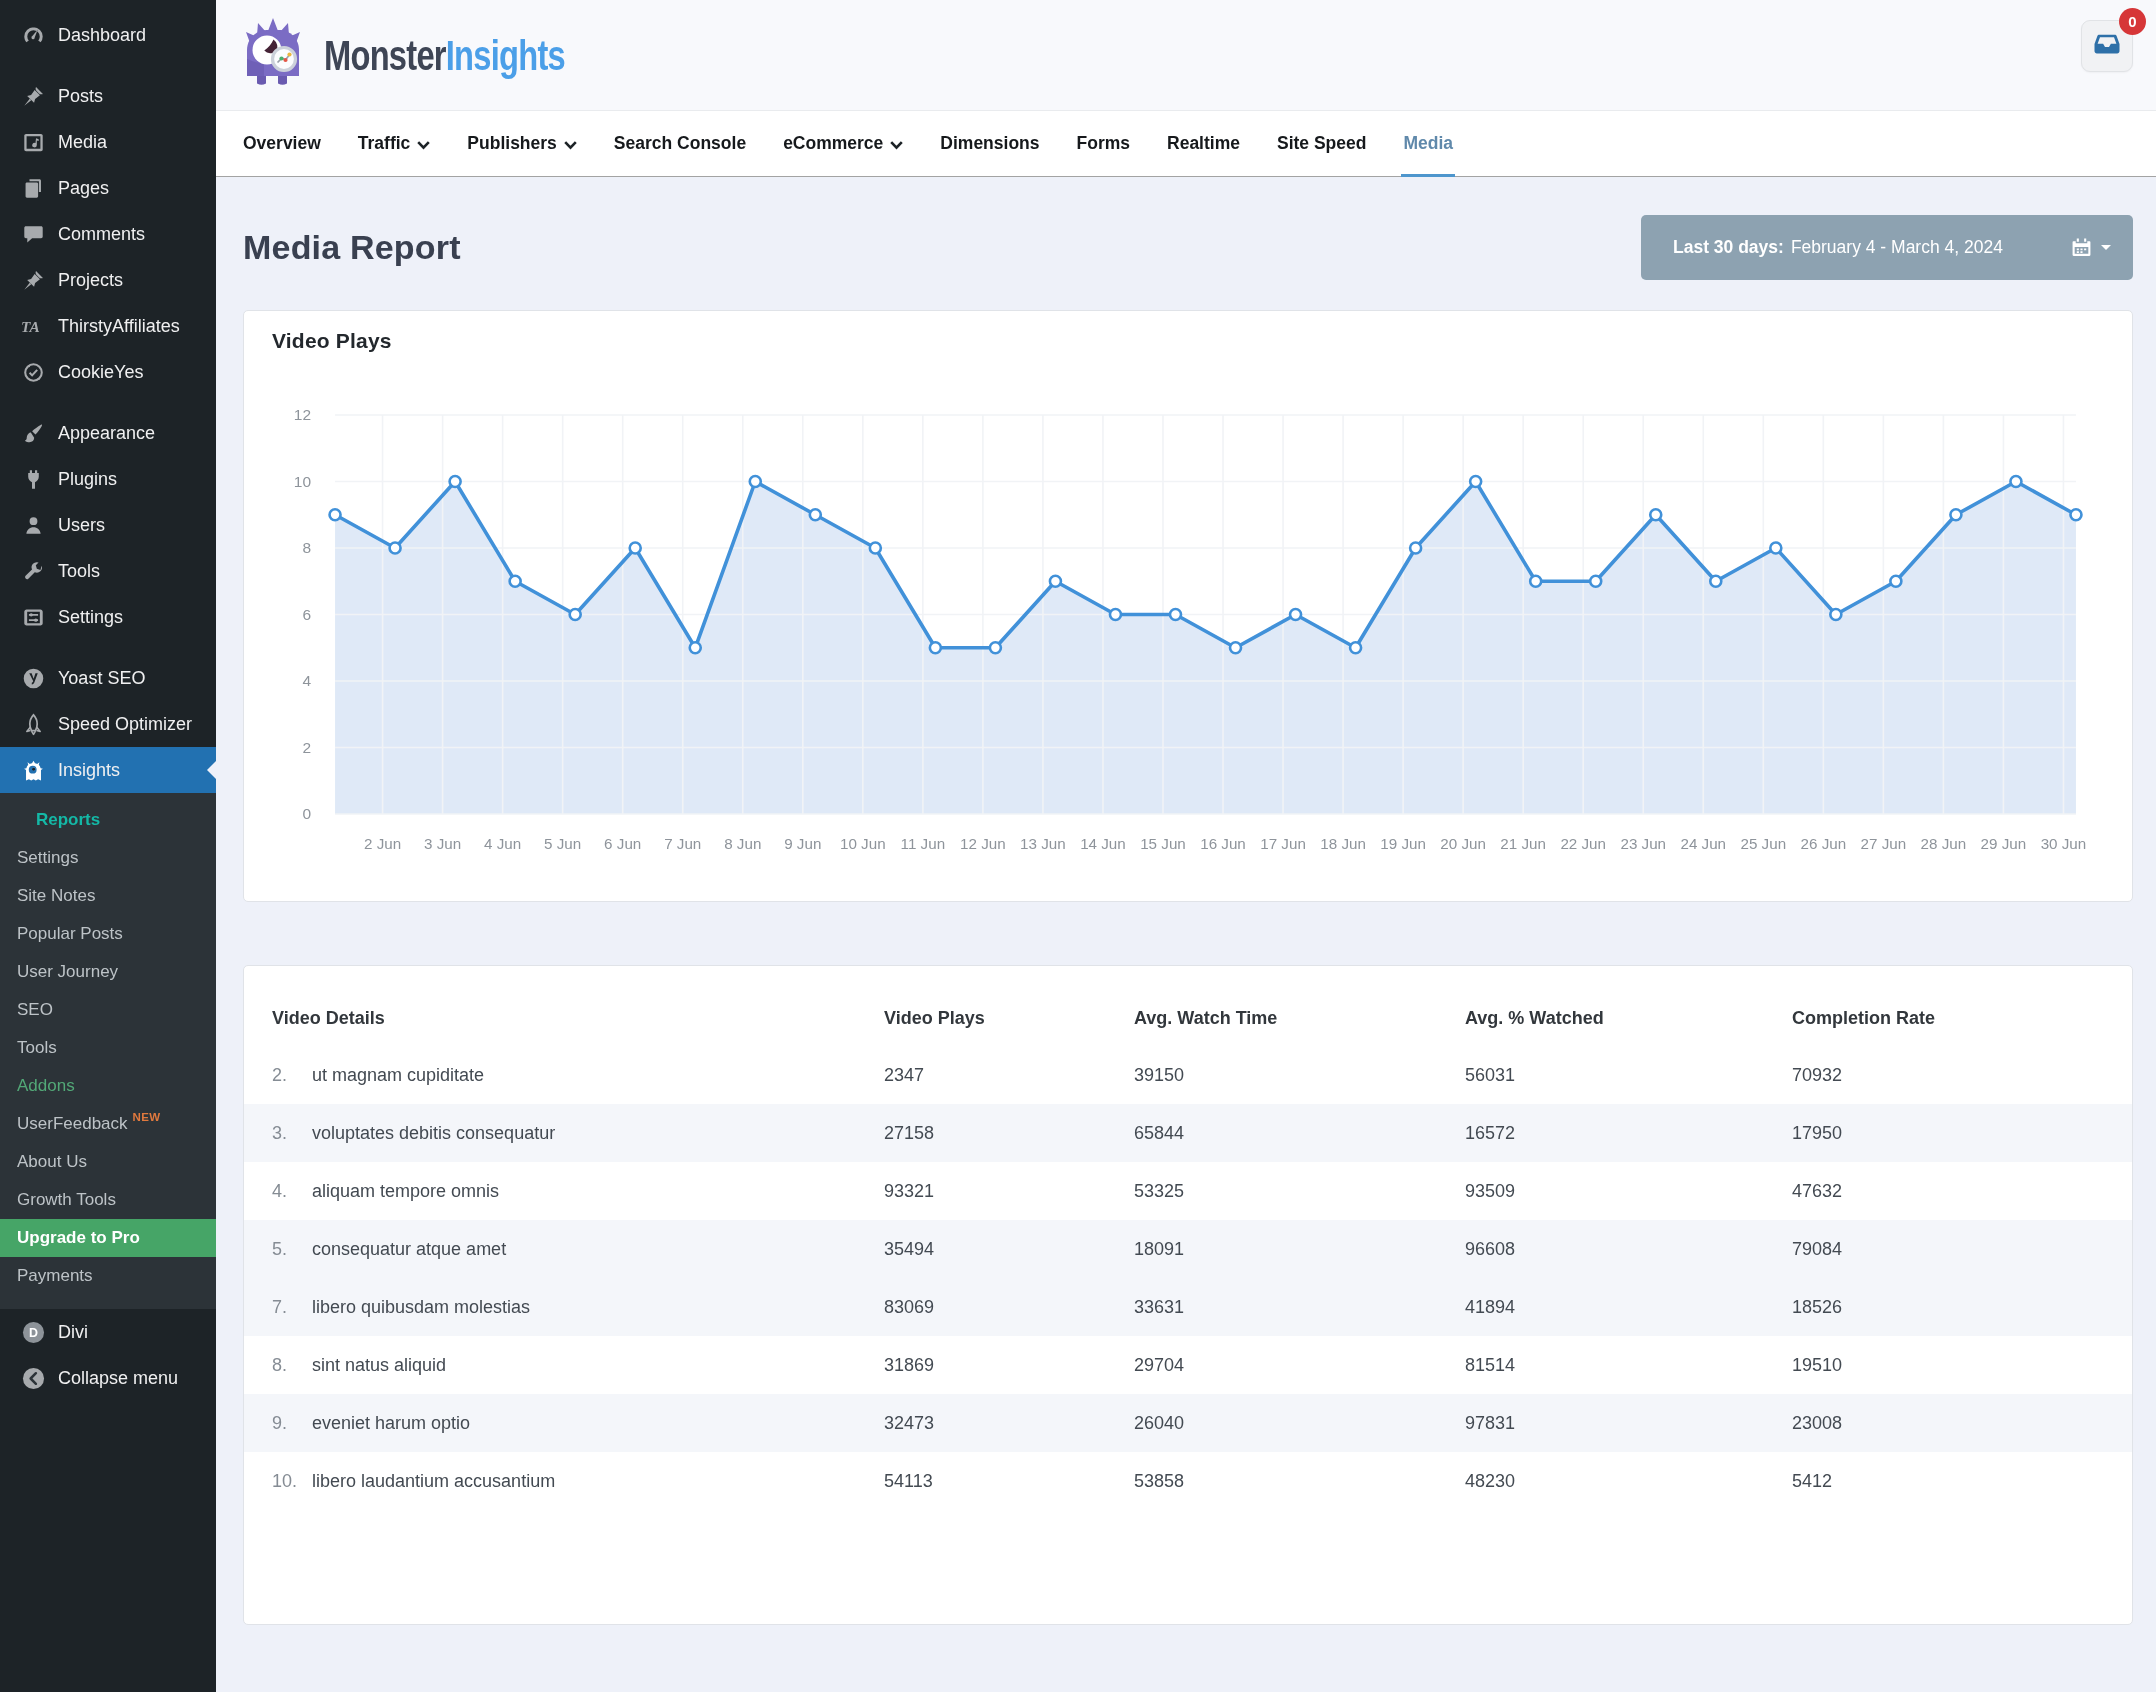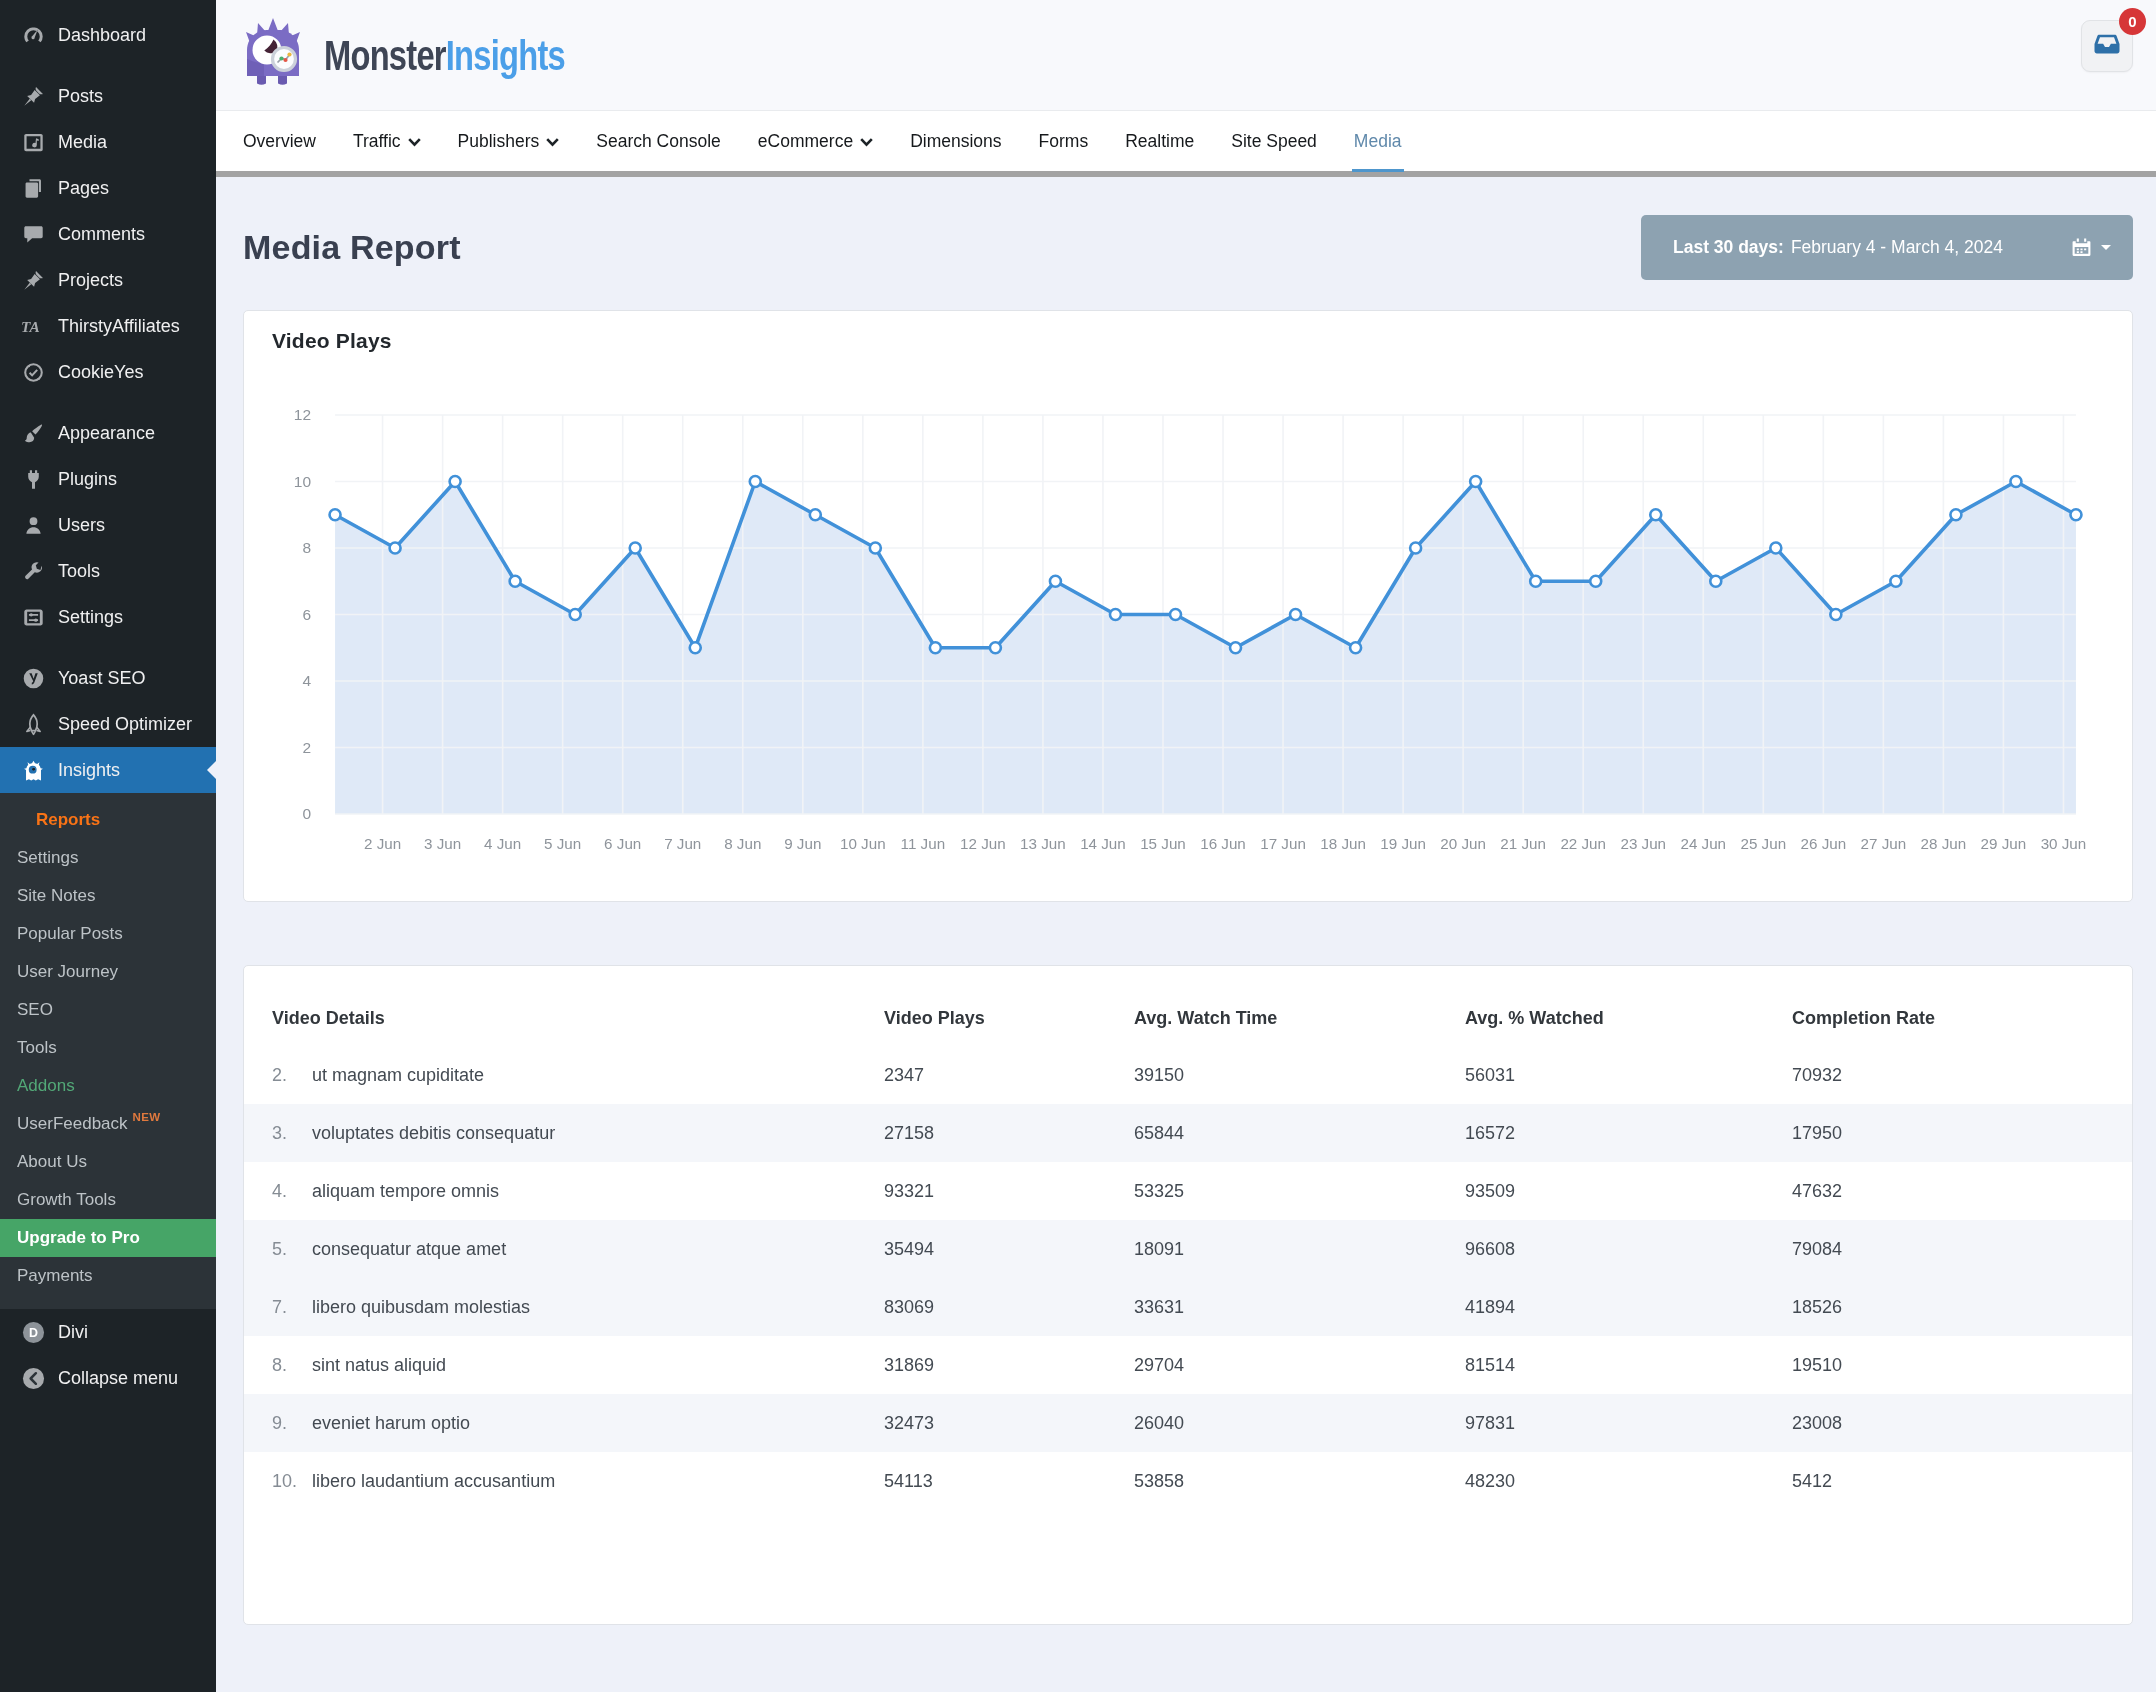--- a/index.html
+++ b/index.html
@@ -10,36 +10,36 @@
   #sidebar { width:216px; flex:0 0 216px; background:#1d2327; color:#f0f0f1; padding-top:12px; display:flex; flex-direction:column; }
   .mi { height:46px; display:flex; align-items:center; padding-left:22px; font-size:18px; color:#f0f0f1; cursor:pointer; position:relative; }
   .mi .ic { width:23px; height:23px; margin-right:13px; display:flex; align-items:center; justify-content:center; flex:0 0 23px; }
   .mi .ic svg { width:23px; height:23px; fill:#a7aaad; }
   .mi.active { background:#2271b1; }
   .mi.active .ic svg { fill:#ffffff; }
   .mi.active::after { content:""; position:absolute; right:0; top:50%; margin-top:-9px; border:9px solid transparent; border-right-color:#eef1f9; }
   .sep { height:15px; }
   #submenu { background:#2c3338; padding:8px 0 14px 0; }
   .smi { height:38px; display:flex; align-items:center; padding-left:17px; font-size:17px; color:#bdc3c7; cursor:pointer; }
-  .smi.current { color:#f97316; font-weight:bold;padding-left:36px; }
+  .smi.current { color:#14b8a6; font-weight:bold;padding-left:36px; }
   .smi.green { color:#52a877; }
   .smi.upgrade { background:#46a567; color:#ffffff; font-weight:bold; }
   .smi .newtag { font-size:11.5px; font-weight:bold; color:#e0793e; margin-left:5px; position:relative; top:-7px; letter-spacing:.3px; }
 
   
   #main { flex:1; display:flex; flex-direction:column; background:#eef1f9; min-width:0; }
   #logobar { height:111px; background:#f8f9fc; border-bottom:1px solid #e9ebee; display:flex; align-items:center; padding:0 23px 0 24px; }
   #brand { display:flex; align-items:center; cursor:pointer; }
   #brand-text { font-size:43px; font-weight:bold; letter-spacing:-1px; margin-left:18px; transform:scaleX(0.76); transform-origin:left center; white-space:nowrap; }
   #brand-text .b1 { color:#3e4555; }
   #brand-text .b2 { color:#4b9fe8; }
   #inbox-btn { margin-left:auto; margin-top:-19px; width:52px; height:52px; background:#f1f2f4; border:1px solid #e1e3e6; border-radius:9px; display:flex; align-items:center; justify-content:center; position:relative; cursor:pointer; box-shadow:0 1px 2px rgba(0,0,0,.04); }
   #inbox-badge { position:absolute; top:-13px; right:-14px; min-width:27px; height:27px; border-radius:50%; background:#d63638; color:#fff; font-size:15px; font-weight:bold; display:flex; align-items:center; justify-content:center; }
 
-  #nav { height:66px; background:#fff; border-bottom:6px solid #a3a3a3; display:flex; align-items:stretch; padding:0 27px; gap:37px; }
+  #nav { height:66px; background:#fff; border-bottom:1px solid #a3a3a3; display:flex; align-items:stretch; padding:0 27px; gap:37px;font-weight:bold; }
   .tab { font-size:17.5px; color:#16191c; display:flex; align-items:center; gap:7px; position:relative; cursor:pointer; letter-spacing:0; }
   .tab svg { width:13px; height:9px; stroke:#1d2327; stroke-width:2.6; fill:none; margin-top:3px; }
   .tab.active { color:#6089ab; }
   .tab.active::after { content:""; position:absolute; left:-2px; right:-2px; bottom:-1px; height:3px; background:#4e96cd; }
 
   #report-head { display:flex; align-items:center; margin:45px 23px 0 27px; height:50px; }
   #page-title { font-size:34px; font-weight:bold; color:#394050; letter-spacing:.2px; }
   #date-btn { margin-left:auto; width:492px; height:65px; background:#8da2b1; border-radius:5px; color:#fff; display:flex; align-items:center; padding:0 22px 0 32px; font-size:17.5px; cursor:pointer; }
   #date-btn .dlabel { font-weight:bold; }
   #date-btn .drange { margin-left:7px; }

